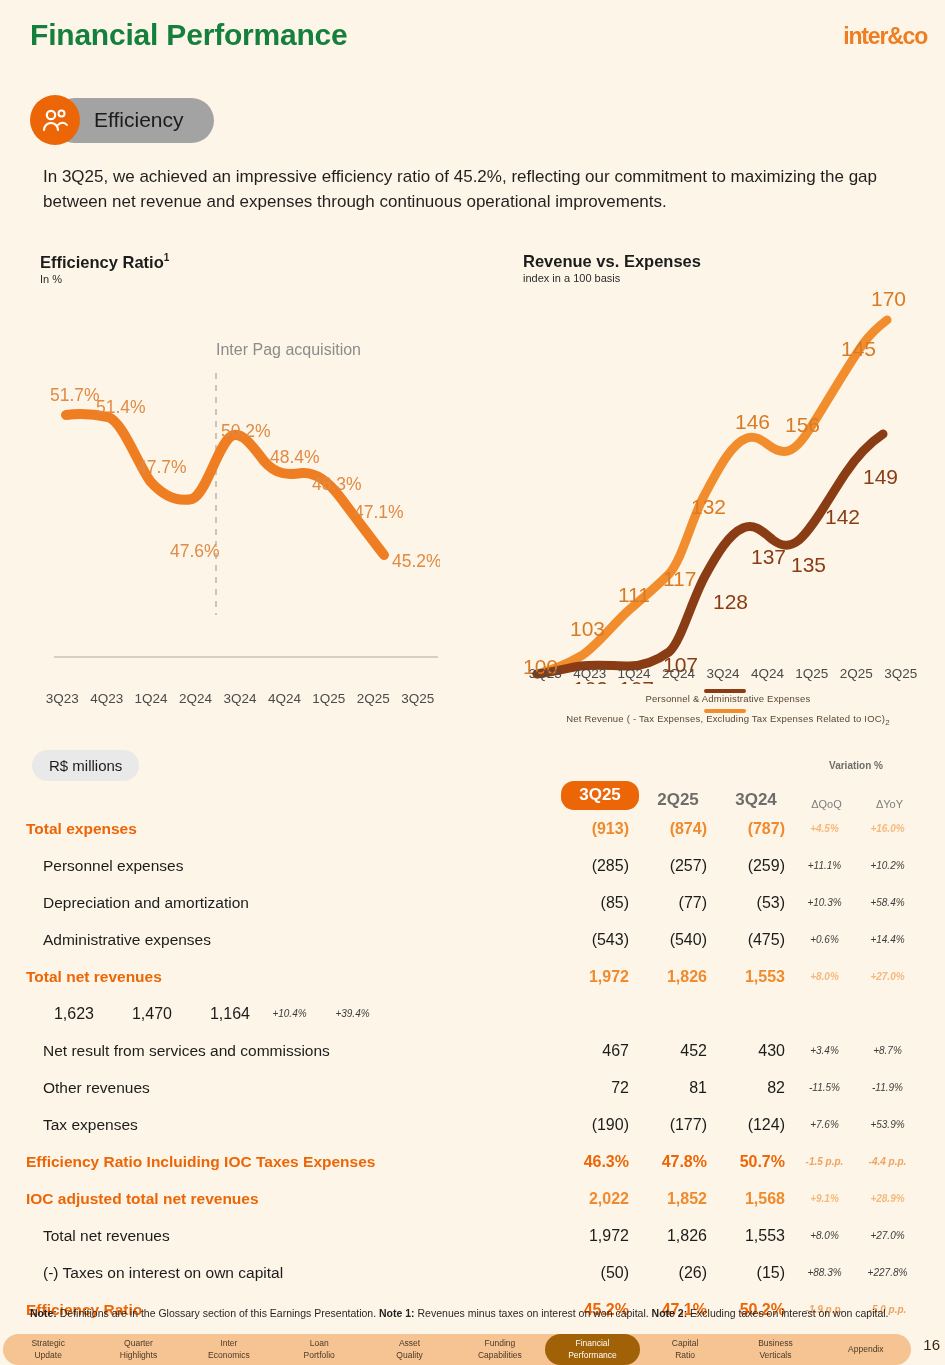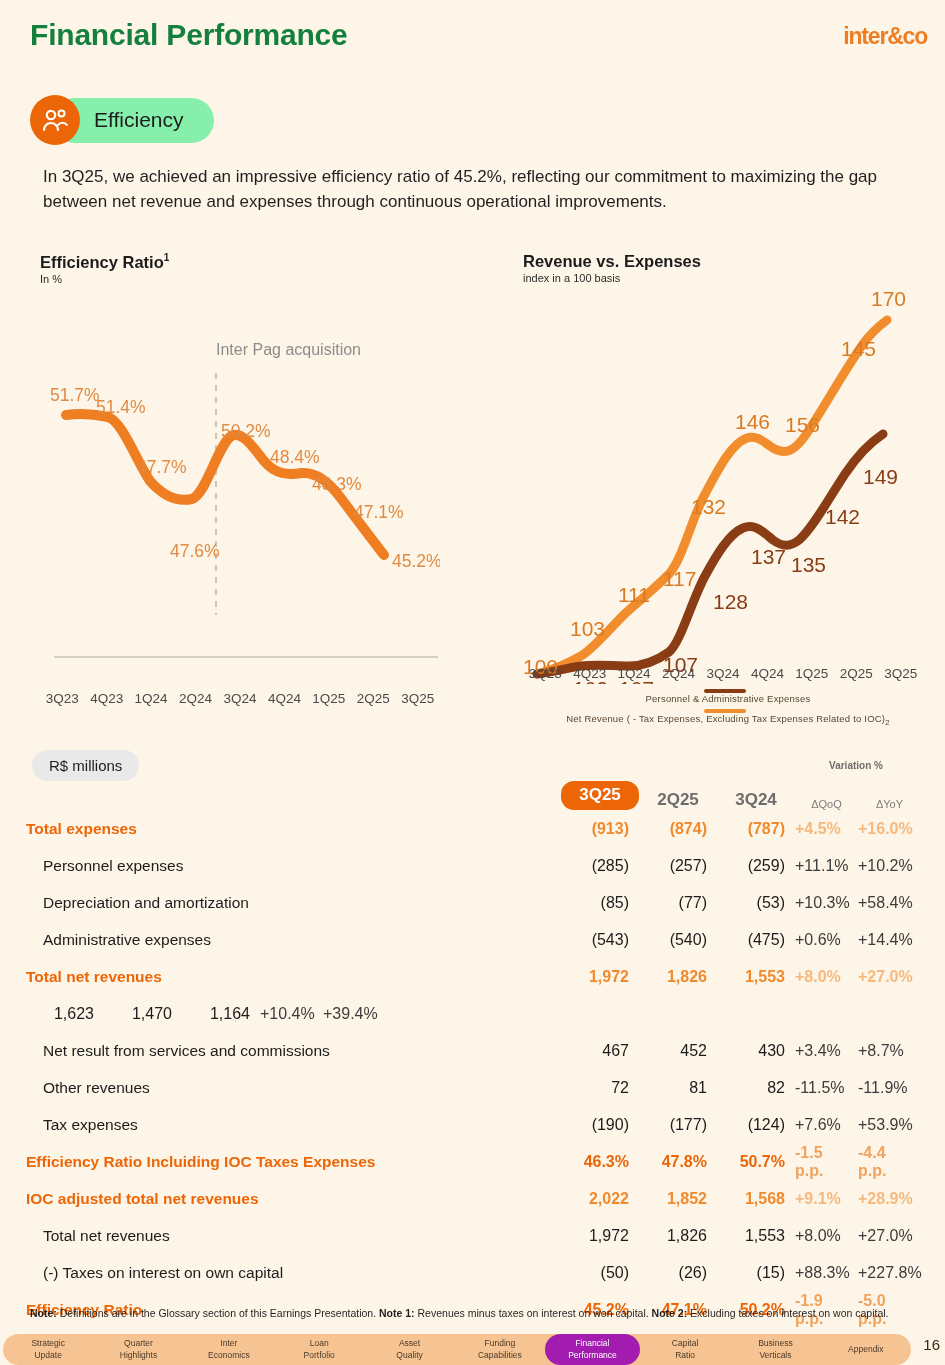--- a/index.html
+++ b/index.html
@@ -24,21 +24,21 @@
   }
 
   
   .chip-row { position: absolute; left: 30px; top: 95px; display: flex; align-items: center; }
   .chip-icon {
     width: 50px; height: 50px; border-radius: 50%;
     background: #ec6608; display: flex; align-items: center; justify-content: center;
     position: relative; z-index: 2;
   }
   .chip-pill {
-    height: 45px; background: #86efac; border-radius: 23px;
+    height: 45px; background: #a3a3a3; border-radius: 23px;
     display: flex; align-items: center; padding: 0 30px 0 42px;
     margin-left: -28px; position: relative; z-index: 1;
   }
   .chip-pill span { font-size: 21px; color: #1c1c1c; }
 
   
   .intro {
     position: absolute; left: 43px; top: 165px; width: 862px;
     font-size: 17px; line-height: 1.45; color: #231f20;
   }
@@ -77,21 +77,21 @@
   }
   .th-q.active {
     color: #ffffff; background: #ec6608; border-radius: 13px;
     padding: 4px 0 5px; width: 78px;
   }
   .th-v { width: 63px; text-align: center; font-size: 11px; color: #7d7d7d; }
 
   .trow { display: flex; align-items: center; height: 37px; }
   .t-label { flex: 1 1 auto; font-size: 15.5px; color: #1c1c1c; }
   .t-val { width: 78px; text-align: right; padding-right: 10px; font-size: 16px; color: #1c1c1c; }
-  .t-var { width: 63px; text-align: left; padding-right: 4px; font-size: 16px; color: #3c3c3c; }
+  .t-var { width: 63px; text-align: center; padding-right: 4px; font-size: 10px; font-style: italic; color: #3c3c3c; }
 
   .trow.accent .t-label { color: #ec6608; font-weight: 700; }
   .trow.accent .t-val { color: #f08a2e; font-weight: 700; }
   .trow.accent .t-var { color: #f6b87c; font-weight: 700; }
   .trow.accent-strong .t-label { color: #ec6608; font-weight: 700; }
   .trow.accent-strong .t-val { color: #ec6608; font-weight: 700; }
   .trow.accent-strong .t-var { color: #f0a35e; font-weight: 700; }
   .t-label.indent { padding-left: 17px; }
 
   
@@ -104,21 +104,21 @@
   
   .navbar {
     position: absolute; left: 3px; top: 1334px; width: 908px; height: 31px;
     background: #f6c392; border-radius: 16px; display: flex; align-items: center; justify-content: space-between;
   }
   .nav-item {
     flex: 1; text-align: center; font-size: 8.5px; line-height: 1.35;
     color: #4a3a28; position: relative;
   }
   .nav-item.active {
-    background: #a21caf; color: #ffffff; height: 31px;
+    background: #a16207; color: #ffffff; height: 31px;
     display: flex; flex-direction: column; justify-content: center;
     border-radius: 16px; flex: 1.05;
   }
   .page-num {
     position: absolute; right: 5px; top: 1336px;
     font-size: 15px; color: #3f2512;
   }
 </style>
 </head>
 <body>

